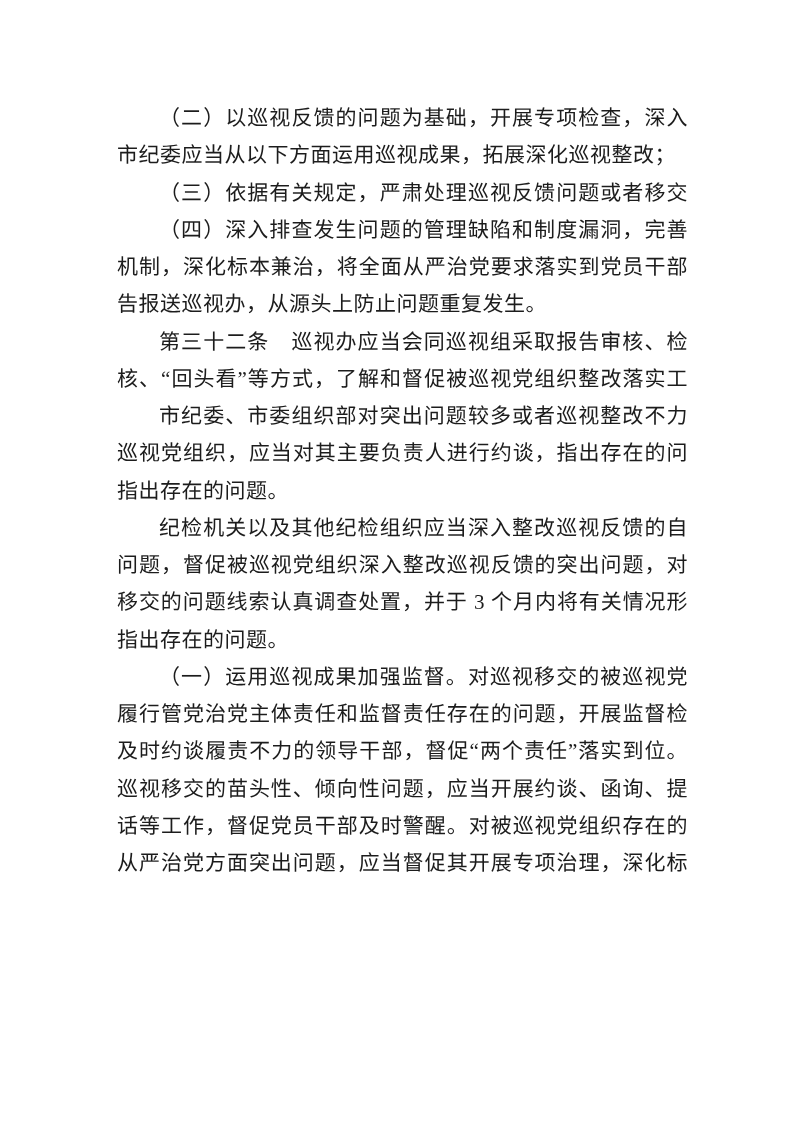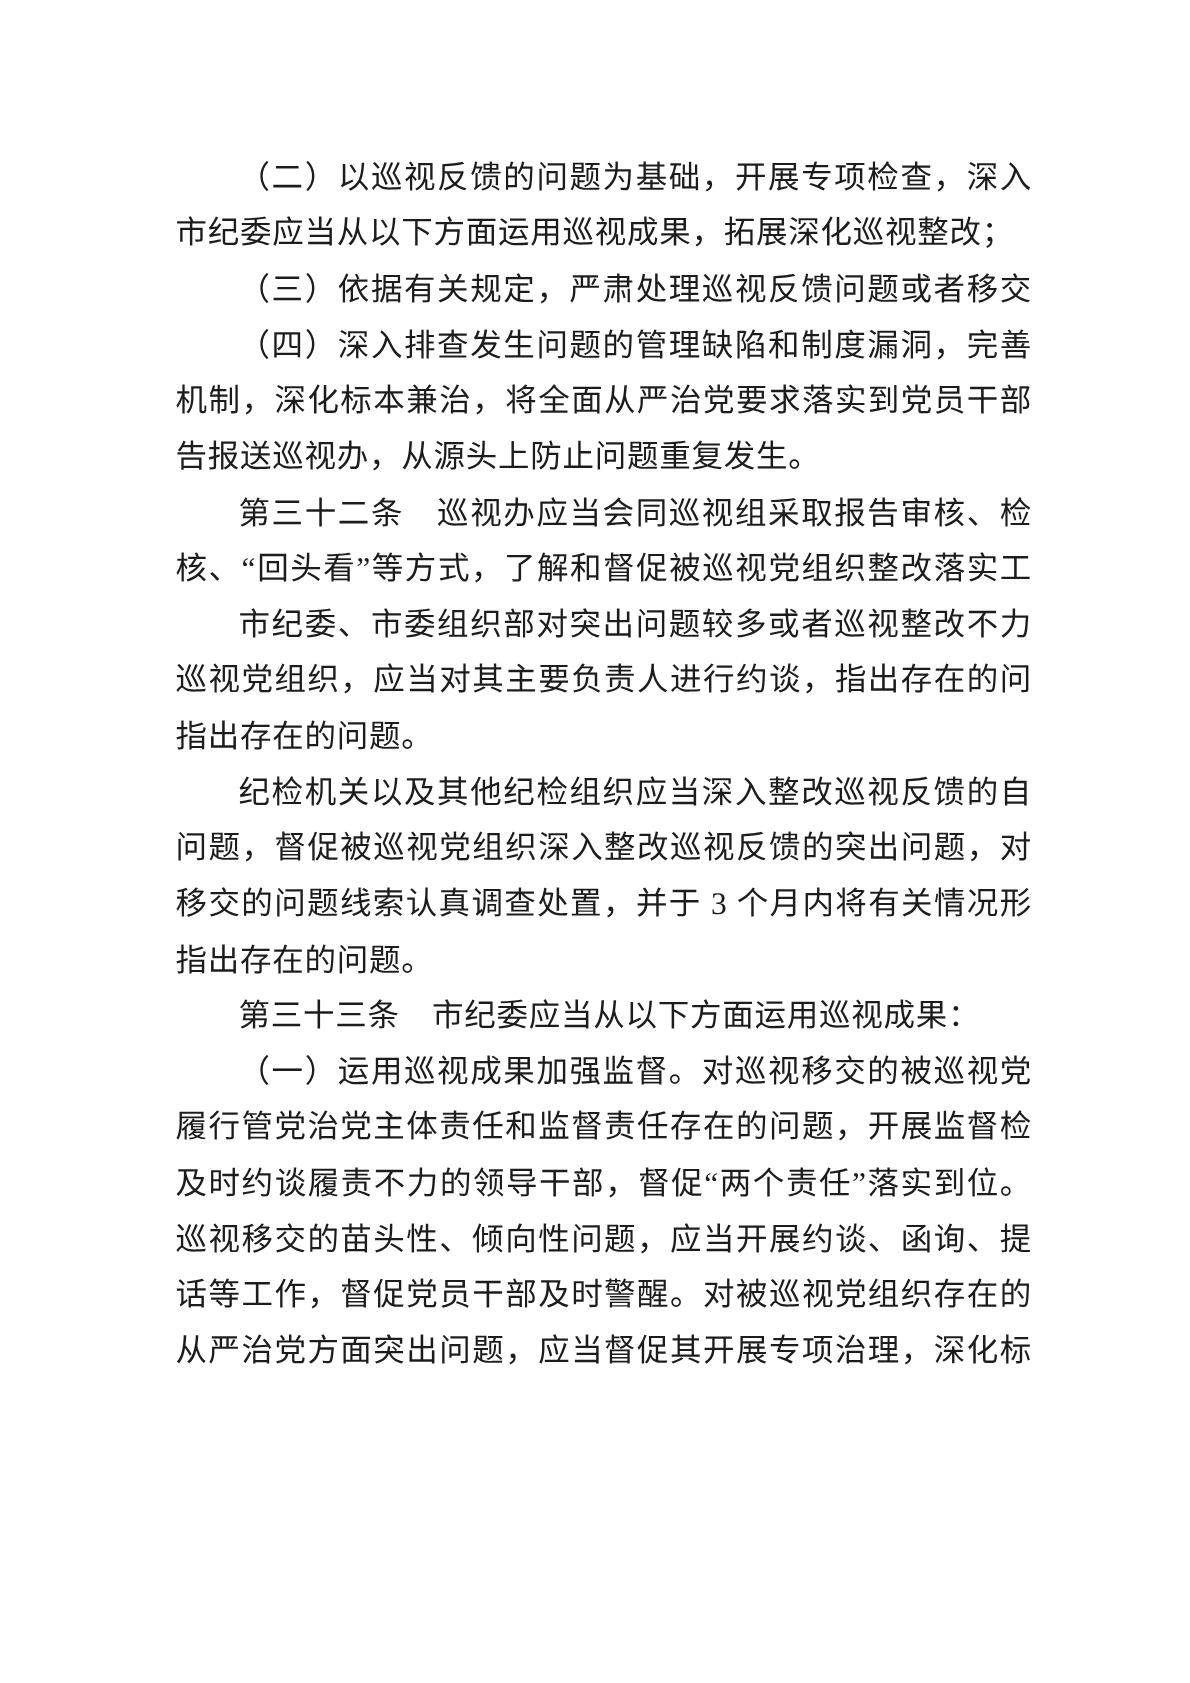--- a/index.html
+++ b/index.html
@@ -58,21 +58,20 @@
       <div class="line end">告报送巡视办，从源头上防止问题重复发生。</div>
       <div class="line indent fill">第三十二条　巡视办应当会同巡视组采取报告审核、检查考</div>
       <div class="line fill">核、“回头看”等方式，了解和督促被巡视党组织整改落实工作，</div>
       <div class="line indent fill">市纪委、市委组织部对突出问题较多或者巡视整改不力的被</div>
       <div class="line fill">巡视党组织，应当对其主要负责人进行约谈，指出存在的问题，</div>
       <div class="line end">指出存在的问题。</div>
       <div class="line indent fill">纪检机关以及其他纪检组织应当深入整改巡视反馈的自身</div>
       <div class="line fill">问题，督促被巡视党组织深入整改巡视反馈的突出问题，对巡视</div>
       <div class="line fill">移交的问题线索认真调查处置，并于 3 个月内将有关情况形成报</div>
       <div class="line end">指出存在的问题。</div>
-      <div class="line indent end">第三十三条　市纪委应当从以下方面运用巡视成果：</div>
       <div class="line indent fill">（一）运用巡视成果加强监督。对巡视移交的被巡视党组织</div>
       <div class="line fill">履行管党治党主体责任和监督责任存在的问题，开展监督检查，</div>
       <div class="line fill">及时约谈履责不力的领导干部，督促“两个责任”落实到位。对</div>
       <div class="line fill">巡视移交的苗头性、倾向性问题，应当开展约谈、函询、提醒谈</div>
       <div class="line fill">话等工作，督促党员干部及时警醒。对被巡视党组织存在的全面</div>
       <div class="line fill">从严治党方面突出问题，应当督促其开展专项治理，深化标本兼</div>
     </div>
 </div>
 
 </body></html>

